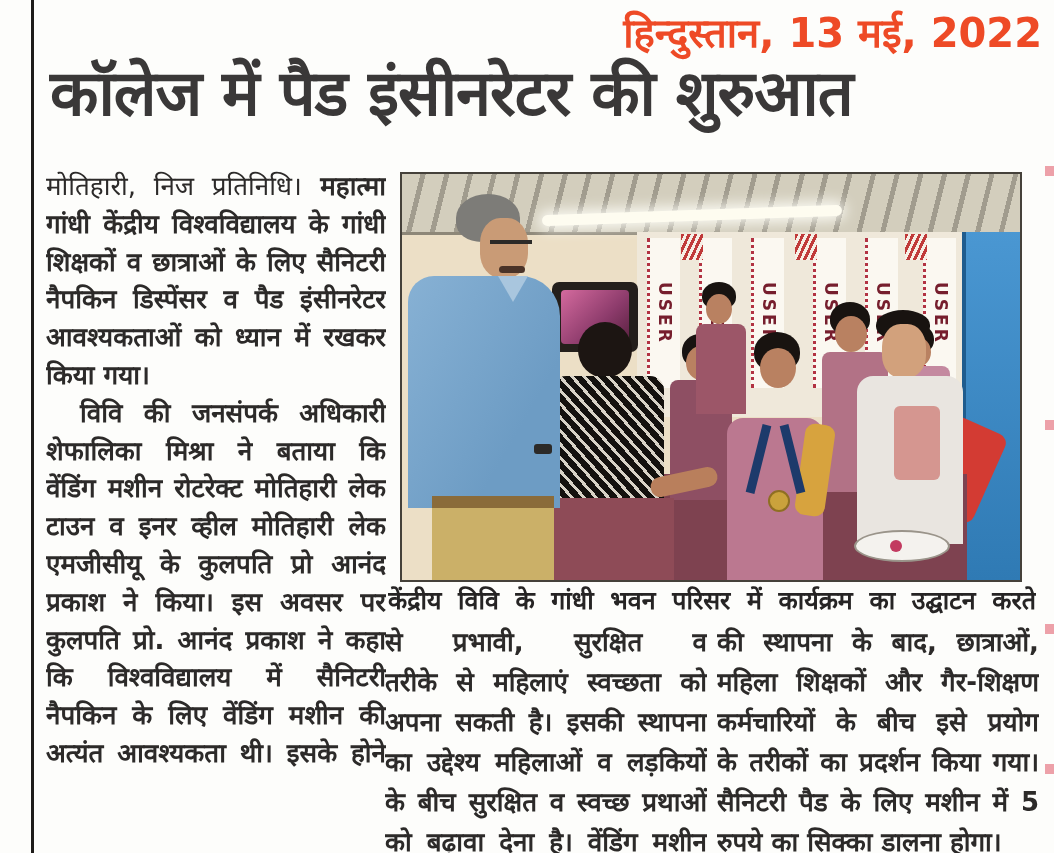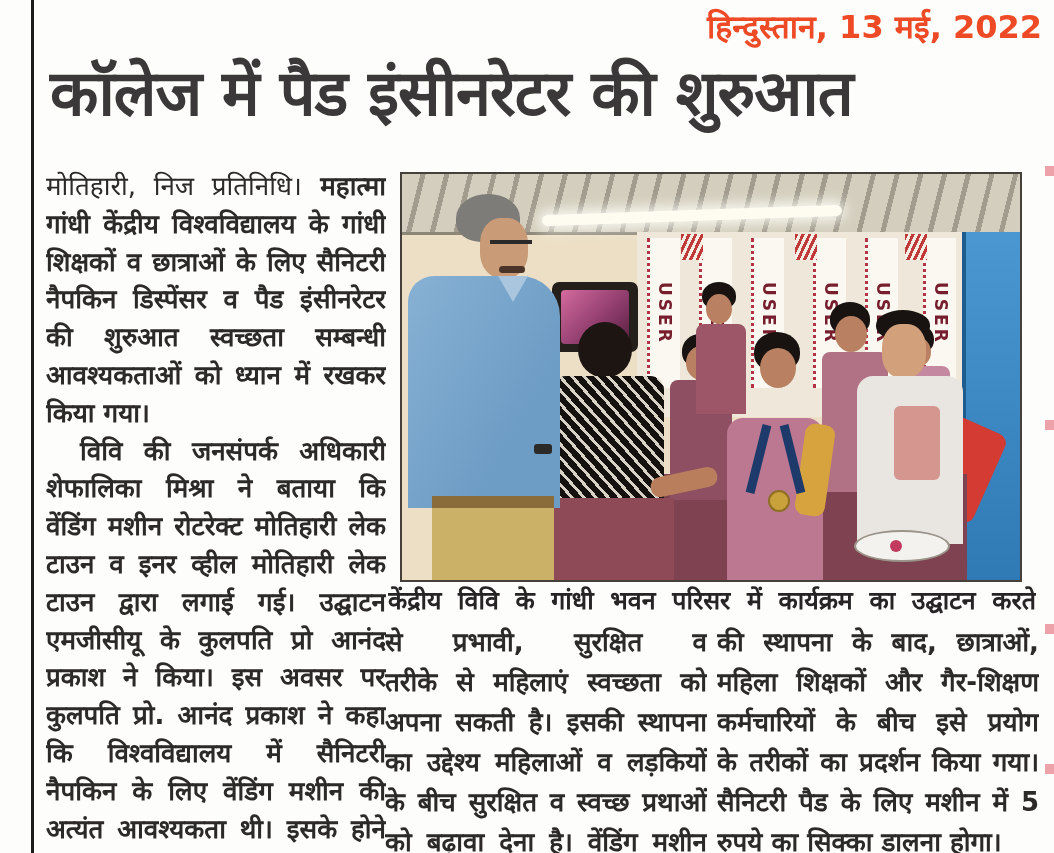--- a/index.html
+++ b/index.html
@@ -1,21 +1,21 @@
 <!DOCTYPE html>
 <html><head>
 <meta charset="utf-8">
 <style>
   html,body{margin:0;padding:0;background:#ffffff;}
   .page{position:relative;width:1054px;height:853px;background:#fdfdfb;overflow:hidden;
         font-family:"DejaVu Sans",sans-serif;color:#2e2b2b;}
   .col-rule{position:absolute;left:31px;top:0;width:3px;height:853px;background:#1e1c1a;}
   .edge-mark{position:absolute;right:0;width:9px;height:10px;background:#e98a95;opacity:.8;}
 
-  .date-line{position:absolute;top:4px;right:12px;font-size:32px;font-weight:600;
+  .date-line{position:absolute;top:4px;right:12px;font-size:40px;font-weight:600;
              color:#ee4a26;white-space:nowrap;}
   .headline{position:absolute;top:48px;left:50px;width:990px;font-size:63px;font-weight:800;
             color:#3a3838;white-space:nowrap;letter-spacing:-1px;}
 
   .body-col{position:absolute;font-size:26px;font-weight:600;color:#2c2a29;}
   .ln{height:37.8px;line-height:37.8px;overflow:hidden;text-align:justify;text-align-last:justify;}
   .ln.end{text-align-last:left;}
   .ln.indent{padding-left:34px;}
   .col-left{left:46px;top:168px;width:340px;}
   .col-mid{left:385px;top:622px;width:322px;}
@@ -99,28 +99,26 @@
 
   <div class="date-line">हिन्दुस्तान, 13 मई, 2022</div>
 
   <div class="headline">कॉलेज में पैड इंसीनरेटर की शुरुआत</div>
 
   <div class="body-col col-left">
     <div class="ln"><span class="lead-in">मोतिहारी, निज प्रतिनिधि।</span><span> महात्मा</span></div>
     <div class="ln">गांधी केंद्रीय विश्वविद्यालय के गांधी</div>
     <div class="ln">शिक्षकों व छात्राओं के लिए सैनिटरी</div>
     <div class="ln">नैपकिन डिस्पेंसर व पैड इंसीनरेटर</div>
-    <div class="ln">की शुरुआत स्वच्छता सम्बन्धी</div>
     <div class="ln">आवश्यकताओं को ध्यान में रखकर</div>
     <div class="ln end">किया गया।</div>
     <div class="ln indent">विवि की जनसंपर्क अधिकारी</div>
     <div class="ln">शेफालिका मिश्रा ने बताया कि</div>
     <div class="ln">वेंडिंग मशीन रोटरेक्ट मोतिहारी लेक</div>
     <div class="ln">टाउन व इनर व्हील मोतिहारी लेक</div>
-    <div class="ln">टाउन द्वारा लगाई गई। उद्घाटन</div>
     <div class="ln">एमजीसीयू के कुलपति प्रो आनंद</div>
     <div class="ln">प्रकाश ने किया। इस अवसर पर</div>
     <div class="ln">कुलपति प्रो. आनंद प्रकाश ने कहा</div>
     <div class="ln">कि विश्वविद्यालय में सैनिटरी</div>
     <div class="ln">नैपकिन के लिए वेंडिंग मशीन की</div>
     <div class="ln">अत्यंत आवश्यकता थी। इसके होने</div>
   </div>
 
   <div class="photo">
     <div class="ceiling"></div>

